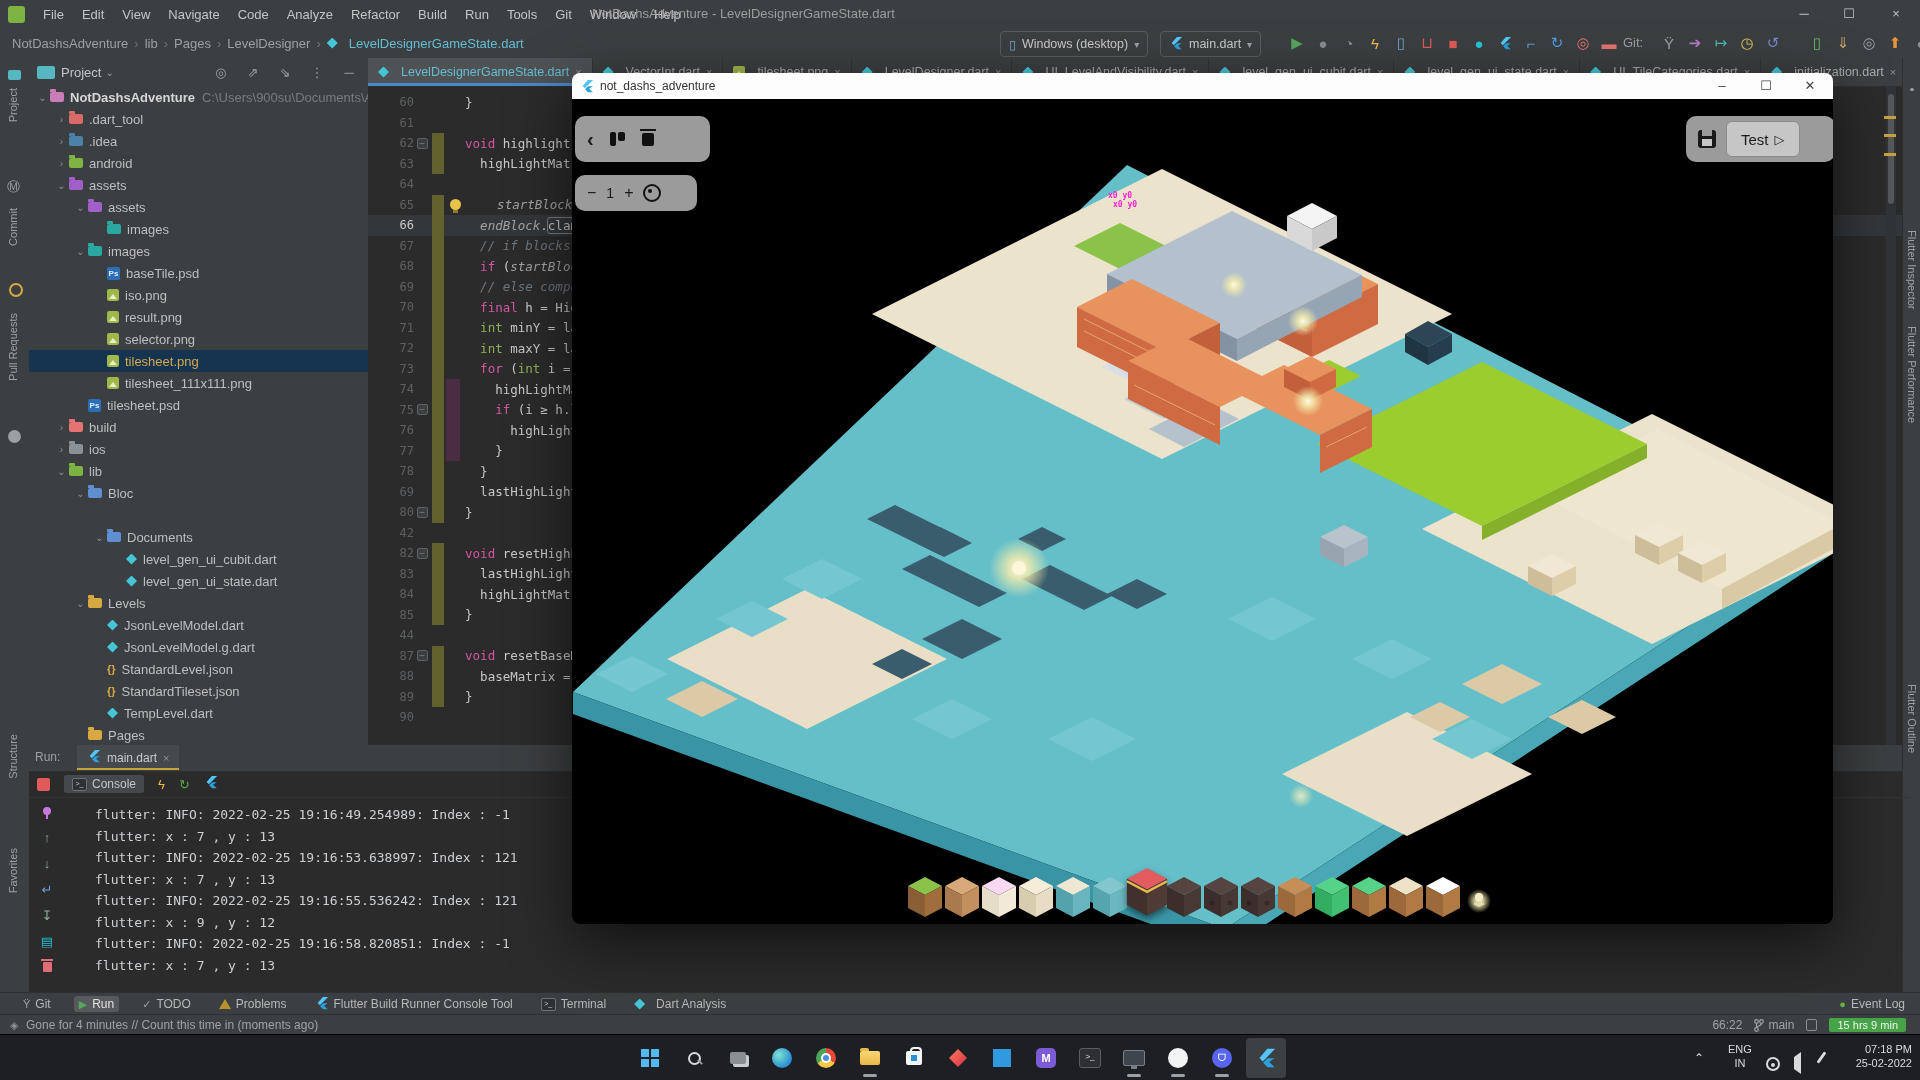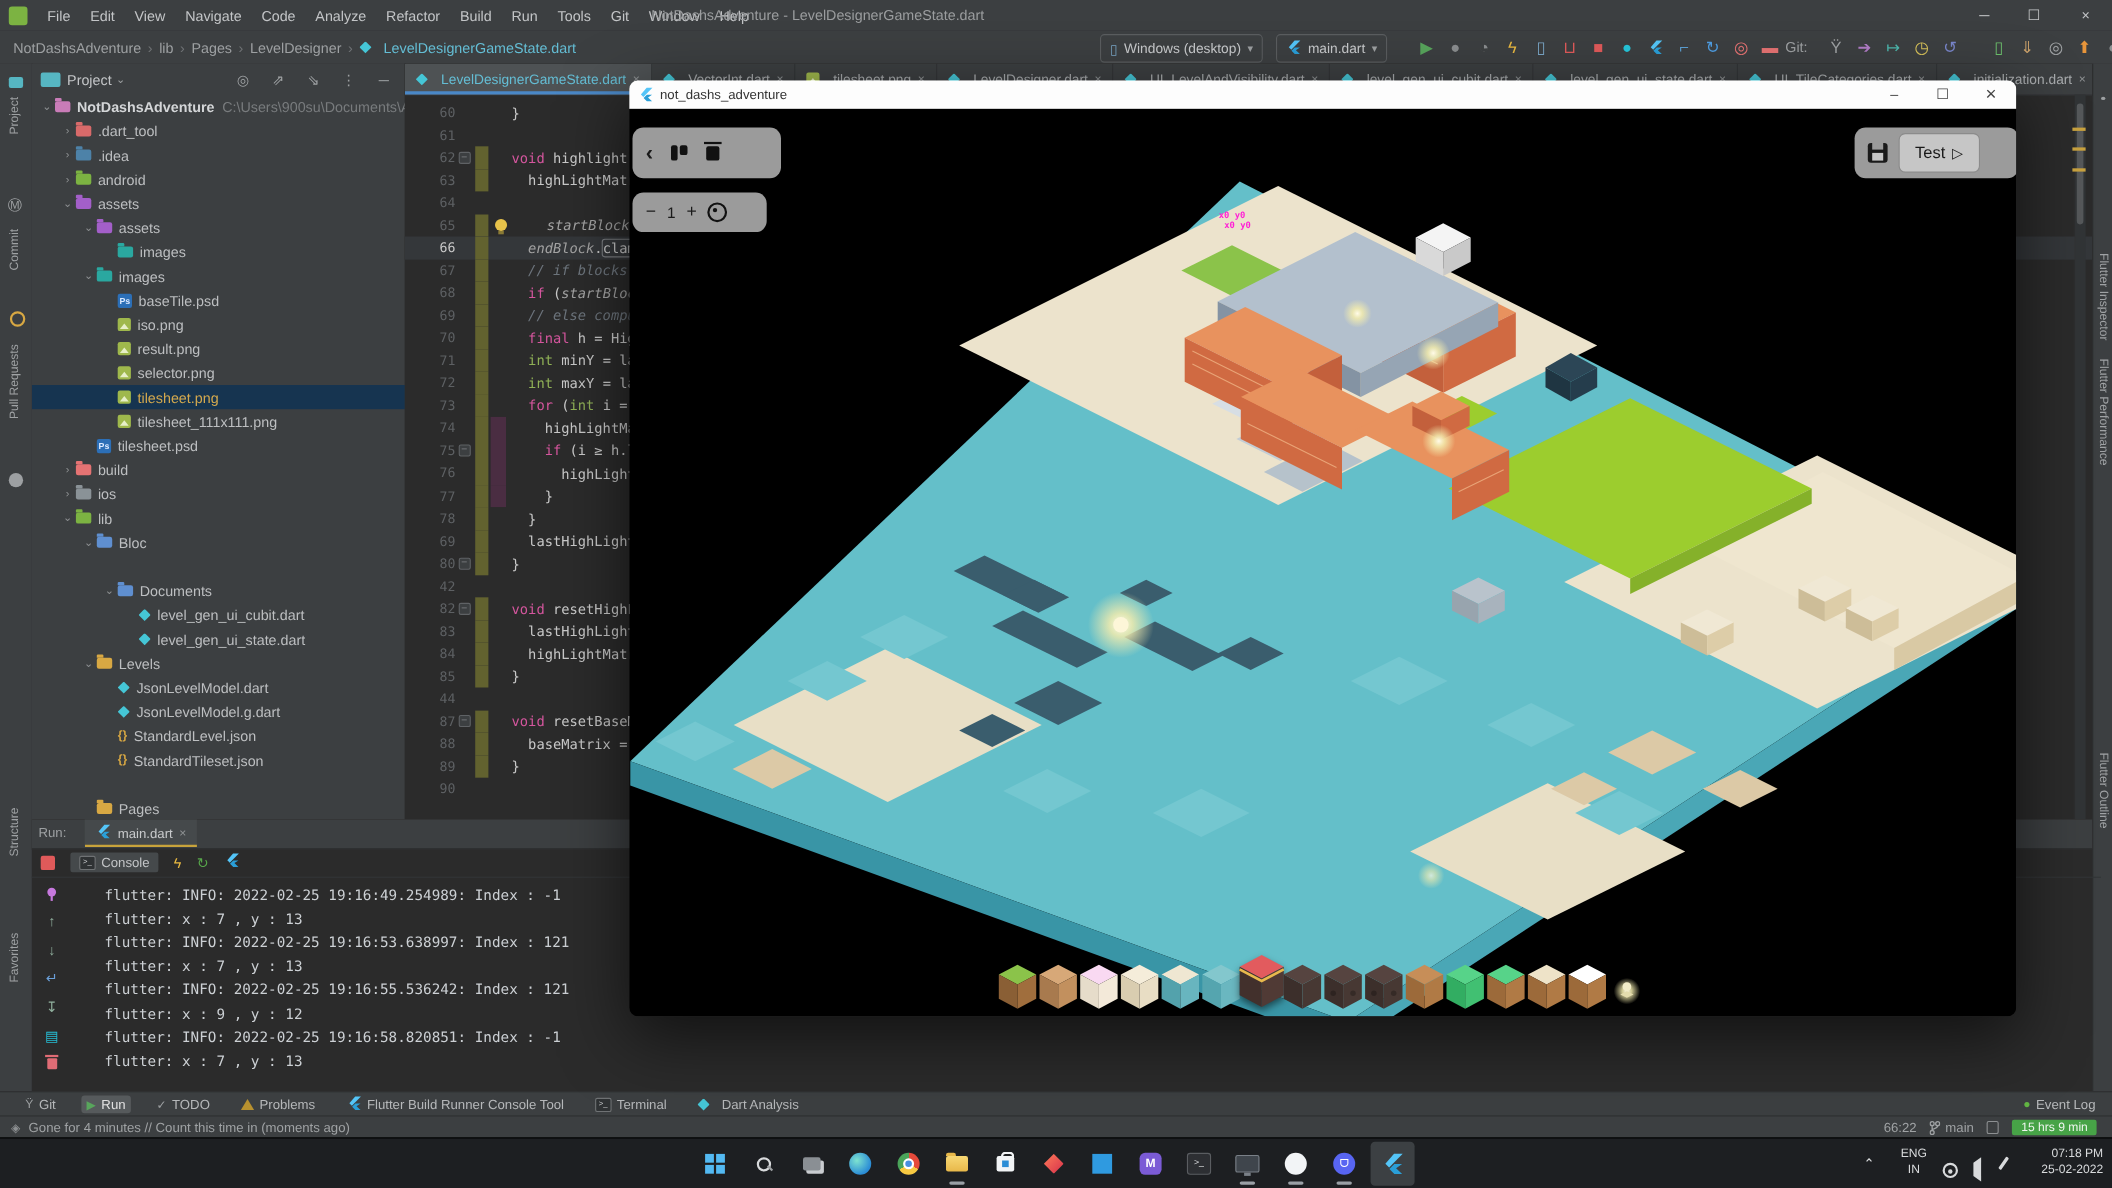--- a/index.html
+++ b/index.html
@@ -377,20 +377,25 @@
       <div class="trow" style="top: 572px; padding-left: 63px;">
         <span class="ar"></span>
         <span class="fi fi-json">{}</span>
         <span>StandardLevel.json</span>
       </div>
       <div class="trow" style="top: 594px; padding-left: 63px;">
         <span class="ar"></span>
         <span class="fi fi-json">{}</span>
         <span>StandardTileset.json</span>
       </div>
+      <div class="trow" style="top: 616px; padding-left: 63px;">
+        <span class="ar"></span>
+        <span class="fi fi-dart"></span>
+        <span>TempLevel.dart</span>
+      </div>
       <div class="trow" style="top: 638px; padding-left: 44px;">
         <span class="ar"></span>
         <span class="fld" style="background: rgb(216, 168, 67);"></span>
         <span>Pages</span>
       </div>
     </div>
 </div>
 
 <div class="a" id="editor">
   <div id="tabbar">

